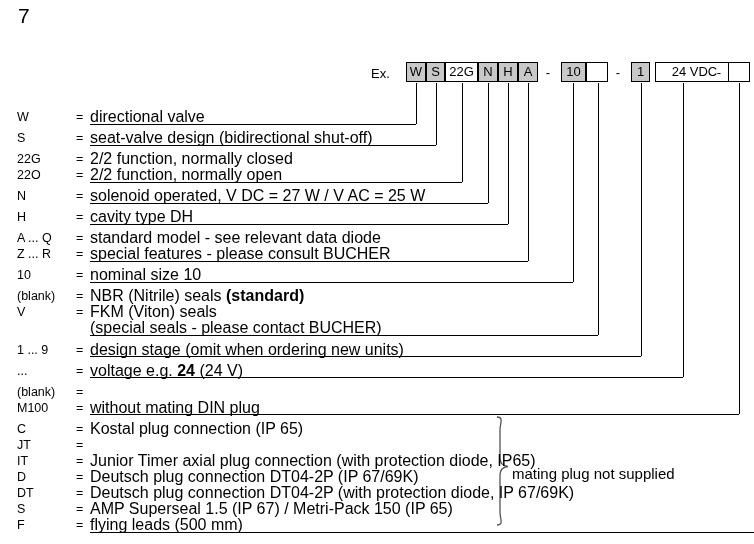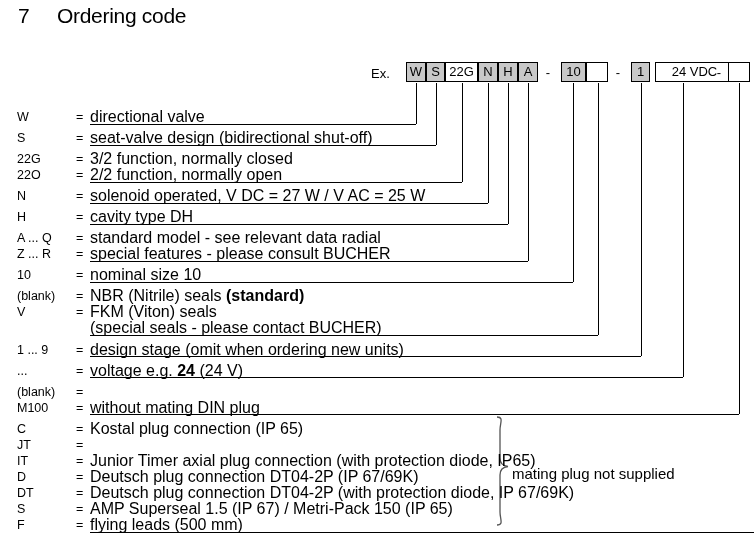--- a/index.html
+++ b/index.html
@@ -141,21 +141,20 @@
     white-space: nowrap;
   }
 </style>
 </head>
 <body>
 
 <div id="page">
 
   <div id="heading">
     <span class="num">7</span>
-    <span class="title">Ordering code</span>
   </div>
 
   <div id="example">
     <span class="ex-label">Ex.</span>
     <div id="example-segments">
         <div class="codebox gray" style="left: 406px; width: 20px;">W</div>
         <div class="codebox gray" style="left: 426px; width: 19px;">S</div>
         <div class="codebox" style="left: 445px; width: 33px;">22G</div>
         <div class="codebox gray" style="left: 478px; width: 20px;">N</div>
         <div class="codebox gray" style="left: 498px; width: 20px;">H</div>
@@ -216,41 +215,41 @@
         <span class="desc">directional valve</span>
       </div>
       <div class="row" style="top: 130px;">
         <span class="code">S</span>
         <span class="eq">=</span>
         <span class="desc">seat-valve design (bidirectional shut-off)</span>
       </div>
       <div class="row" style="top: 151px;">
         <span class="code">22G</span>
         <span class="eq">=</span>
-        <span class="desc">3/2 function, normally closed</span>
+        <span class="desc">2/2 function, normally closed</span>
       </div>
       <div class="row" style="top: 167px;">
         <span class="code">22O</span>
         <span class="eq">=</span>
         <span class="desc">2/2 function, normally open</span>
       </div>
       <div class="row" style="top: 188px;">
         <span class="code">N</span>
         <span class="eq">=</span>
         <span class="desc">solenoid operated, V DC = 27  W  /  V AC = 25  W</span>
       </div>
       <div class="row" style="top: 209px;">
         <span class="code">H</span>
         <span class="eq">=</span>
         <span class="desc">cavity type DH</span>
       </div>
       <div class="row" style="top: 230px;">
         <span class="code">A ... Q</span>
         <span class="eq">=</span>
-        <span class="desc">standard model - see relevant data radial</span>
+        <span class="desc">standard model - see relevant data diode</span>
       </div>
       <div class="row" style="top: 246px;">
         <span class="code">Z ... R</span>
         <span class="eq">=</span>
         <span class="desc">special features - please consult BUCHER</span>
       </div>
       <div class="row" style="top: 267px;">
         <span class="code">10</span>
         <span class="eq">=</span>
         <span class="desc">nominal size 10</span>

